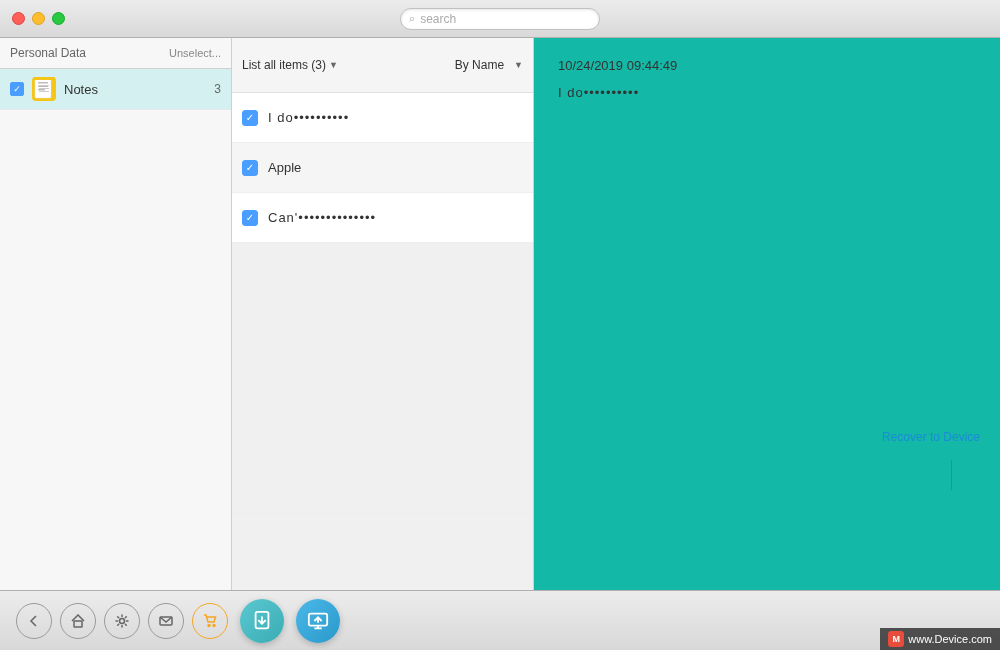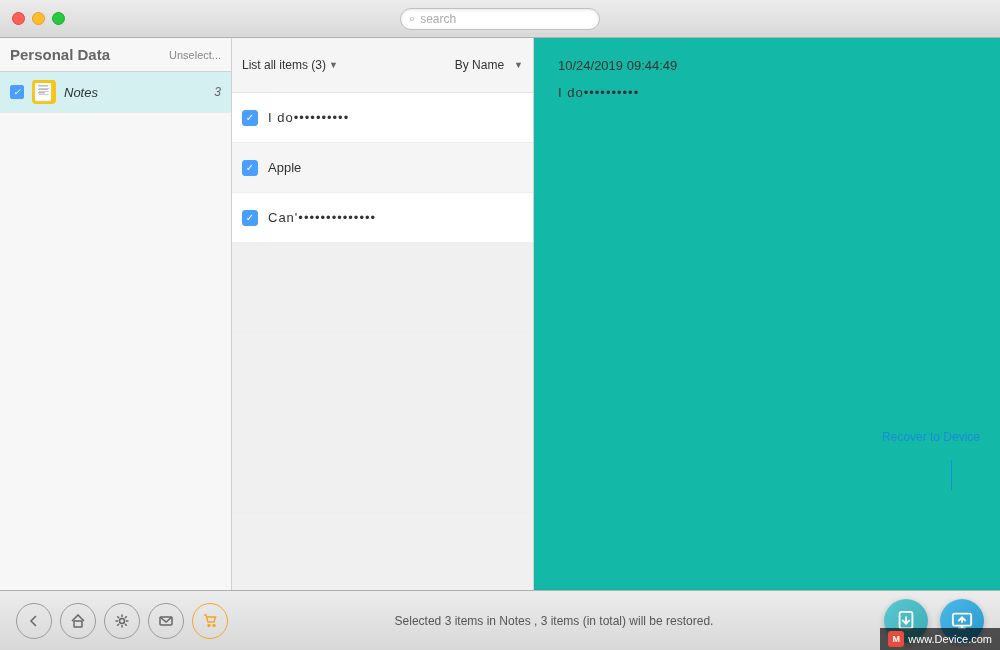--- a/index.html
+++ b/index.html
@@ -79,39 +79,38 @@
       flex-direction: column;
     }
     .sidebar-header {
       padding: 8px 10px;
       display: flex;
       justify-content: space-between;
       align-items: center;
       border-bottom: 1px solid #d0d0d0;
     }
     .sidebar-header-label {
-      font-size: 15px;
+      font-size: 12px;
       color: #666;
-      font-weight: 700;
+      font-weight: 400;
     }
     .sidebar-header-action {
       font-size: 11px;
       color: #888;
     }
     .sidebar-item {
       display: flex;
       align-items: center;
       padding: 8px 10px;
       gap: 8px;
       cursor: pointer;
       border-bottom: 1px solid #e8e8e8;
     }
     .sidebar-item.active {
       background: #d4f0f0;
-      font-style: italic;
     }
     .sidebar-item .item-checkbox {
       width: 14px;
       height: 14px;
       border: 1px solid #aaa;
       border-radius: 2px;
       display: flex;
       align-items: center;
       justify-content: center;
       flex-shrink: 0;
@@ -477,21 +476,20 @@
     </svg>
   </button>
   <button class="nav-btn active">
     <svg width="14" height="14" viewBox="0 0 14 14" fill="none" stroke="#f5a623" stroke-width="1.5">
       <path d="M1 1h2l2 7h6l1.5-5H4"></path>
       <circle cx="6" cy="11.5" r="1" fill="#f5a623"></circle>
       <circle cx="11" cy="11.5" r="1" fill="#f5a623"></circle>
     </svg>
   </button>
 
-  <span class="status-text">Selected 3 items in Notes , 3 items (in total) will be restored.</span>
 
   <button class="action-btn" style="background: linear-gradient(135deg, #5bc8d0, #3aacb4);">
     <svg viewBox="0 0 24 24" fill="white">
       <rect x="5" y="2" width="14" height="18" rx="2" ry="2" fill="none" stroke="white" stroke-width="2"></rect>
       <line x1="12" y1="7" x2="12" y2="15" stroke="white" stroke-width="2"></line>
       <polyline points="8,11 12,15 16,11" fill="none" stroke="white" stroke-width="2"></polyline>
     </svg>
   </button>
 
   <button class="action-btn" style="background: linear-gradient(135deg, #4ab8e8, #2a98c8);">

